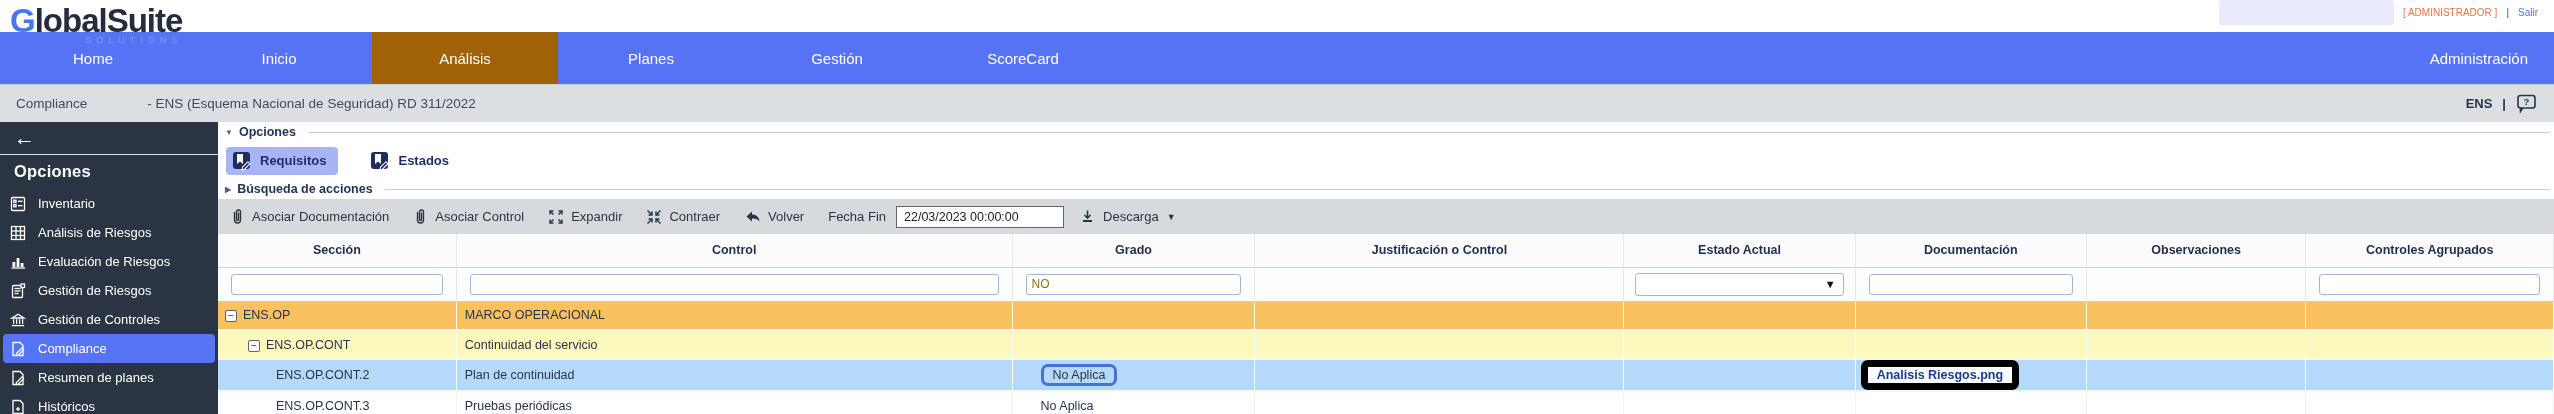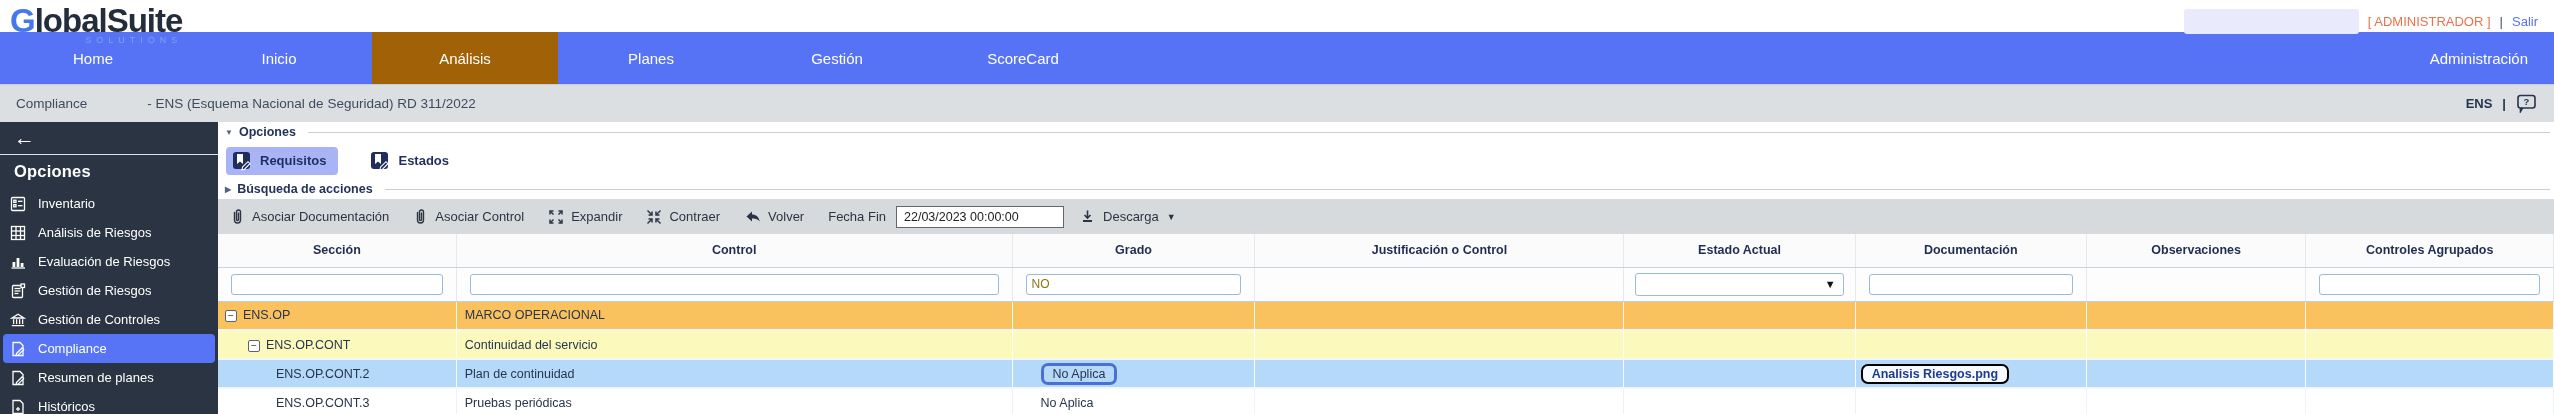--- a/index.html
+++ b/index.html
@@ -5,21 +5,21 @@
   * { box-sizing: border-box; margin: 0; padding: 0; }
   html,body { width:2554px; height:414px; overflow:hidden; background:#fff;
     font-family:"Liberation Sans", sans-serif; }
 
   
   .top-header { height:32px; background:#fff; display:flex; align-items:flex-start; position:relative; }
   .logo { margin:4px 0 0 10px; line-height:1; }
   .logo-main { font-size:33px; font-weight:bold; color:#232d3b; letter-spacing:-1px; }
   .logo-main .g { color:#4577ee; }
   .logo-sub { font-size:9px; color:#7aa3e8; letter-spacing:5px; text-align:right; margin-top:-1px; }
-  .header-right { position:absolute; right:16px; top:9px; display:flex; align-items:center; gap:9px; font-size:13px; }
+  .header-right { position:absolute; right:16px; top:0; display:flex; align-items:center; gap:9px; font-size:10px; }
   .redacted-box { width:175px; height:25px; background:#e9eafc; border-radius:3px; }
   .admin-label { color:#e8734a; }
   .hdr-sep { color:#44506a; }
   .salir-link { color:#5673f5; }
 
   
   .nav-bar { height:52px; background:#5673f5; display:flex; align-items:stretch; color:#fff; font-size:15px; }
   .nav-item { width:186px; display:flex; align-items:center; justify-content:center; cursor:pointer; }
   .nav-item.active { background:#a16207; }
   .nav-right { margin-left:auto; padding-right:26px; display:flex; align-items:center; cursor:pointer; }
@@ -73,21 +73,21 @@
   tr.row-yellow td { background:#fbfabc; }
   tr.row-blue   td { background:#b5d9f8; }
   tr.row-white  td { background:#ffffff; border-right:1px solid #eef2f6; }
   .c-sec { text-align:left; }
   .lvl0 { padding-left:7px; } .lvl1 { padding-left:30px; } .lvl2 { padding-left:58px; }
   .c-ctl { text-align:left; padding-left:8px; }
   .c-grado { text-align:left; padding-left:28px; }
   .c-doc { text-align:left; padding-left:5px; }
   .toggle-box { display:inline-flex; width:12px; height:12px; border:1px solid #5a6572; background:#fff; color:#333; font-size:10px; line-height:10px; align-items:center; justify-content:center; margin-right:6px; border-radius:2px; cursor:pointer; }
   .grado-badge { display:inline-block; border:3px solid #4a70d6; border-radius:7px; padding:1px 9px; }
-  .doc-badge { display:inline-block; border:2px solid #000000; border-radius:7px; padding:1px 9px; background:#f7fbff; font-weight:bold; color:#1d3b8f; cursor:pointer; }
+  .doc-badge { display:inline-block; border:7px solid #000000; border-radius:7px; padding:1px 9px; background:#f7fbff; font-weight:bold; color:#1d3b8f; cursor:pointer; }
 </style>
 </head>
 <body>
 
 <div class="top-header">
   <div class="logo">
     <div class="logo-main"><span class="g">G</span><span>lobalSuite</span></div>
     <div class="logo-sub">SOLUTIONS</div>
   </div>
   <div class="header-right">

